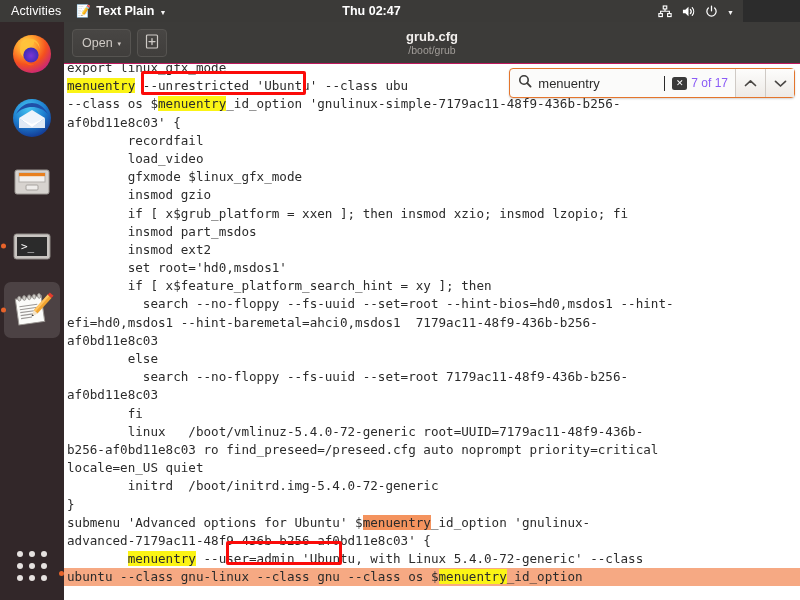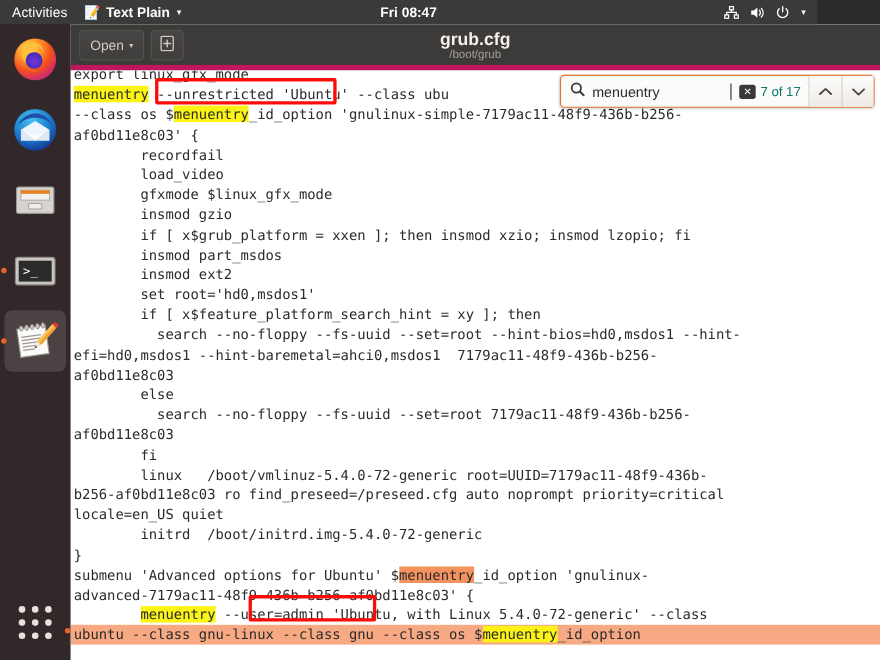--- a/index.html
+++ b/index.html
@@ -82,21 +82,21 @@
     background: #ffffff;
     display: flex; flex-direction: column;
     overflow: hidden;
   }
 
   
   .headerbar {
     position: relative;
     height: 42px; flex: 0 0 42px;
     background: #3c3b39;
-    border-bottom: 5px solid #be185d;
+    border-bottom: 1px solid #be185d;
     display: flex; align-items: center;
     padding: 0 6px 0 8px;
   }
   .hb-btn {
     height: 28px; border-radius: 4px;
     background: #47454300; border: 1px solid #565451;
     background-image: linear-gradient(#484644, #403e3c);
     color: #d8d4d0; font-size: 12.5px;
     display: flex; align-items: center; justify-content: center;
     gap: 5px; padding: 0 9px; cursor: pointer;
@@ -104,21 +104,21 @@
   .hb-btn.icoonly { width: 30px; padding: 0; }
   .hb-open { color: #cfcac5; }
   .hb-open .car { font-size: 7px; transform: translateY(1px); }
   .hb-gap { width: 6px; }
   .hb-title-wrap {
     position: absolute; left: 0; right: 0; top: 0; height: 42px;
     display: flex; flex-direction: column;
     align-items: center; justify-content: center;
     pointer-events: none;
   }
-  .hb-title { font-size: 16px; font-weight: bold; color: #f2efed; line-height: 14px; }
+  .hb-title { font-size: 13px; font-weight: bold; color: #f2efed; line-height: 14px; }
   .hb-sub { font-size: 10.5px; color: #a19d99; line-height: 12px; }
   .hb-right { margin-left: auto; display: flex; align-items: center; gap: 6px; z-index: 5; }
   .hb-save { min-width: 48px; color: #e8e4e0; }
   .hb-ham { display: flex; flex-direction: column; gap: 2.5px; }
   .hb-ham i { display: block; width: 13px; height: 2px; background: #cfcbc7; }
   .wctrl { display: flex; align-items: center; gap: 5px; margin-left: 5px; }
   .wc {
     width: 17px; height: 17px; border-radius: 50%;
     background: #5b5957; border: 1px solid #6a6865;
     display: flex; align-items: center; justify-content: center;
@@ -167,21 +167,21 @@
     font-family: "Liberation Sans", sans-serif;
     font-size: 13px; color: #2b2b2b; width: 128px;
   }
   .sb-caret { width: 1px; height: 15px; background: #2b2b2b; margin-left: -2px; }
   .sb-clear {
     width: 15px; height: 13px; border-radius: 2.5px;
     background: #3a3a3a; color: #fff;
     font-size: 9px; line-height: 13px; text-align: center;
     margin-right: 4px; cursor: pointer;
   }
-  .sb-count { font-size: 12px; color: #0f766e; padding-right: 7px; white-space: nowrap; }
+  .sb-count { font-size: 12px; color: #8b5cf6; padding-right: 7px; white-space: nowrap; }
   .sb-navs { display: flex; height: 28px; border-left: 1px solid #cfcac5; }
   .sb-nav {
     width: 29px; height: 28px;
     display: flex; align-items: center; justify-content: center;
     background: linear-gradient(#fdfdfc, #eeeae6);
     cursor: pointer;
   }
   .sb-nav + .sb-nav { border-left: 1px solid #cfcac5; }
 
   
@@ -209,21 +209,21 @@
 <div id="root">
 
   <div class="topbar">
     <div class="tb-activities">Activities</div>
     <div class="tb-app">
       <span class="tb-app-ico">📝</span>
       <span>Text Plain</span>
       <span class="tb-caret">▼</span>
     </div>
     <div class="tb-clock">
-      <span>Fri 08:47</span>
+      <span>Thu 02:47</span>
     </div>
     <div class="tb-right">
       <span>
         <svg width="14" height="13" viewBox="0 0 16 14">
             <g fill="none" stroke="#ffffff" stroke-width="1.3">
           <rect x="6" y="0.7" width="4" height="3.4"></rect>
               <rect x="1" y="9.4" width="4" height="3.4"></rect>
           <rect x="11" y="9.4" width="4" height="3.4"></rect>
               <path d="M8 4.1v2.6M3 9.4V6.7h10v2.7"></path>
             </g>

